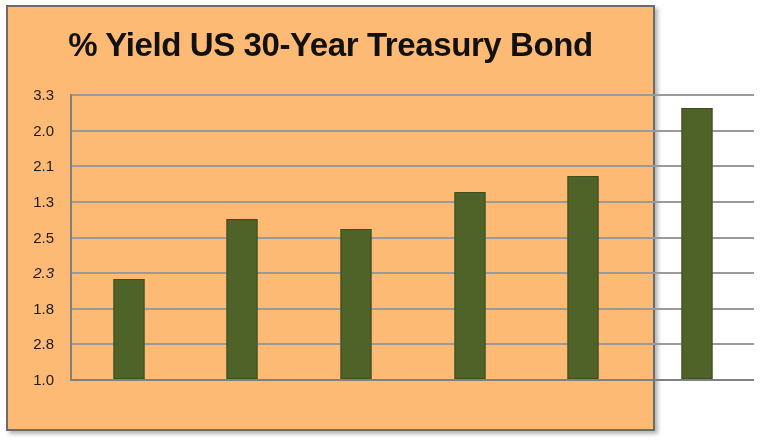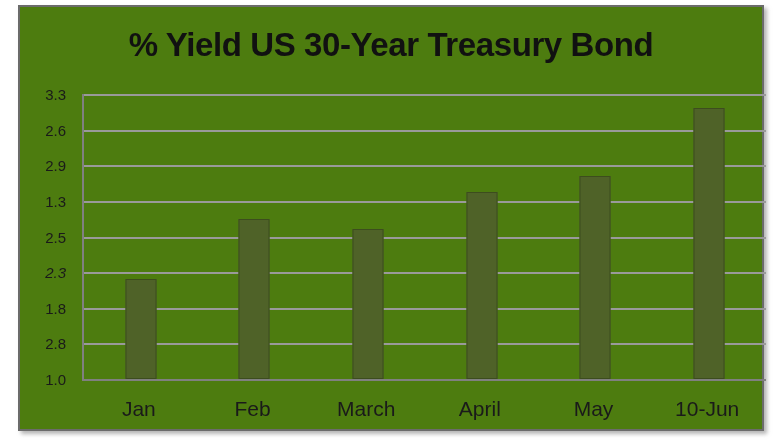--- a/index.html
+++ b/index.html
@@ -11,27 +11,26 @@
     width: 780px;
     height: 442px;
     overflow: hidden;
     font-family: "Liberation Sans", sans-serif;
   }
 
   .chart-frame {
     position: absolute;
     left: 6px;
     top: 5px;
-    width: 746px;
+    width: 649px;
     height: 426px;
-    background: #4d7c0f;
+    background: #fdba74;
     border: 2px solid #6b6b6b;
     box-shadow: 3px 3px 4px rgba(120,120,120,0.55);
     box-sizing: border-box;
-    margin-left: 12px;
   }
 
   .chart-title {
     position: absolute;
     left: 0;
     top: 16px;
     width: 100%;
     text-align: center;
     font-family: "Liberation Sans", sans-serif;
     font-weight: bold;
@@ -138,22 +137,22 @@
 </style>
 </head>
 <body>
 
 <div class="chart-frame">
 
   <div class="chart-title">% Yield US 30-Year Treasury Bond</div>
 
   <div class="yaxis-labels">
       <div class="ytick-label" style="top: 0px; color: rgb(26, 26, 26);">3.3</div>
-      <div class="ytick-label" style="top: 35.625px; color: rgb(26, 26, 26);">2.6</div>
-      <div class="ytick-label" style="top: 71.25px; color: rgb(26, 26, 26);">2.9</div>
+      <div class="ytick-label" style="top: 35.625px; color: rgb(26, 26, 26);">2.0</div>
+      <div class="ytick-label" style="top: 71.25px; color: rgb(26, 26, 26);">2.1</div>
       <div class="ytick-label" style="top: 106.875px; color: rgb(26, 26, 26);">1.3</div>
       <div class="ytick-label" style="top: 142.5px; color: rgb(26, 26, 26);">2.5</div>
       <div class="ytick-label" style="top: 178.125px; color: rgb(26, 26, 26); font-style: italic;">2.3</div>
       <div class="ytick-label" style="top: 213.75px; color: rgb(26, 26, 26);">1.8</div>
       <div class="ytick-label" style="top: 249.375px; color: rgb(26, 26, 26);">2.8</div>
       <div class="ytick-label" style="top: 285px; color: rgb(26, 26, 26);">1.0</div>
     </div>
 
   <div class="plot-wrap">
     <div class="plot-area">
@@ -184,22 +183,14 @@
           <div class="bar-slot" style="left: 454.667px; width: 113.667px;">
             <div class="bar" title="May: 2.84" style="height: 203.062px; background: rgb(79, 98, 40); border-color: rgb(61, 77, 30);"></div>
           </div>
           <div class="bar-slot" style="left: 568.333px; width: 113.667px;">
             <div class="bar" title="10-Jun: 3.22" style="height: 270.75px; background: rgb(79, 98, 40); border-color: rgb(61, 77, 30);"></div>
           </div>
         </div>
     </div>
   </div>
 
-  <div class="xlabels">
-      <div class="xtick-label" style="left: 56.8333px; color: rgb(26, 26, 26);">Jan</div>
-      <div class="xtick-label" style="left: 170.5px; color: rgb(26, 26, 26);">Feb</div>
-      <div class="xtick-label" style="left: 284.167px; color: rgb(26, 26, 26);">March</div>
-      <div class="xtick-label" style="left: 397.833px; color: rgb(26, 26, 26);">April</div>
-      <div class="xtick-label" style="left: 511.5px; color: rgb(26, 26, 26);">May</div>
-      <div class="xtick-label" style="left: 625.167px; color: rgb(26, 26, 26);">10-Jun</div>
-    </div>
 
 </div>
 
 </body></html>

